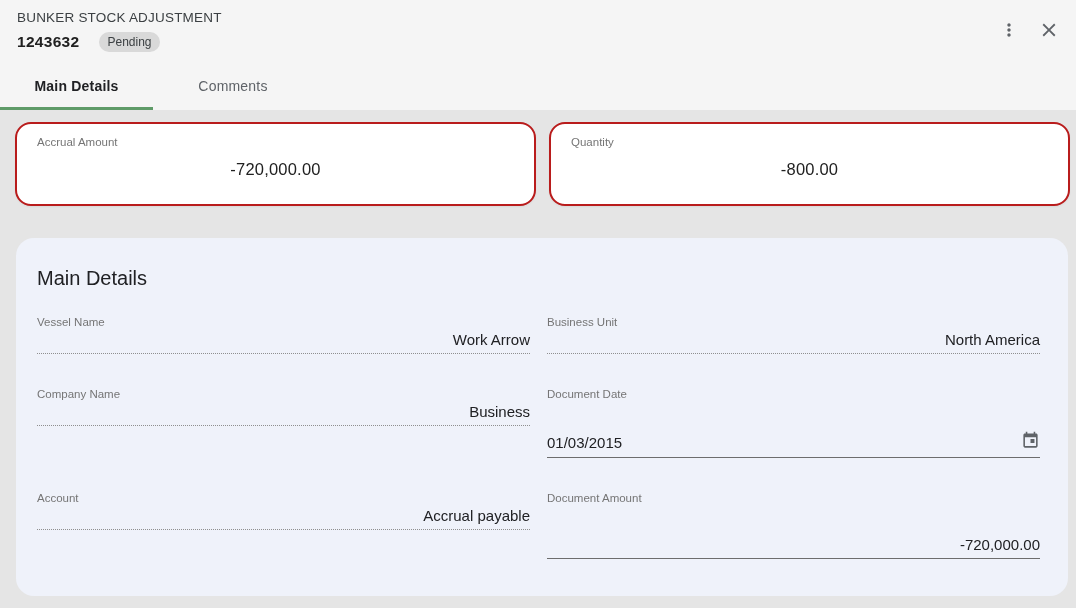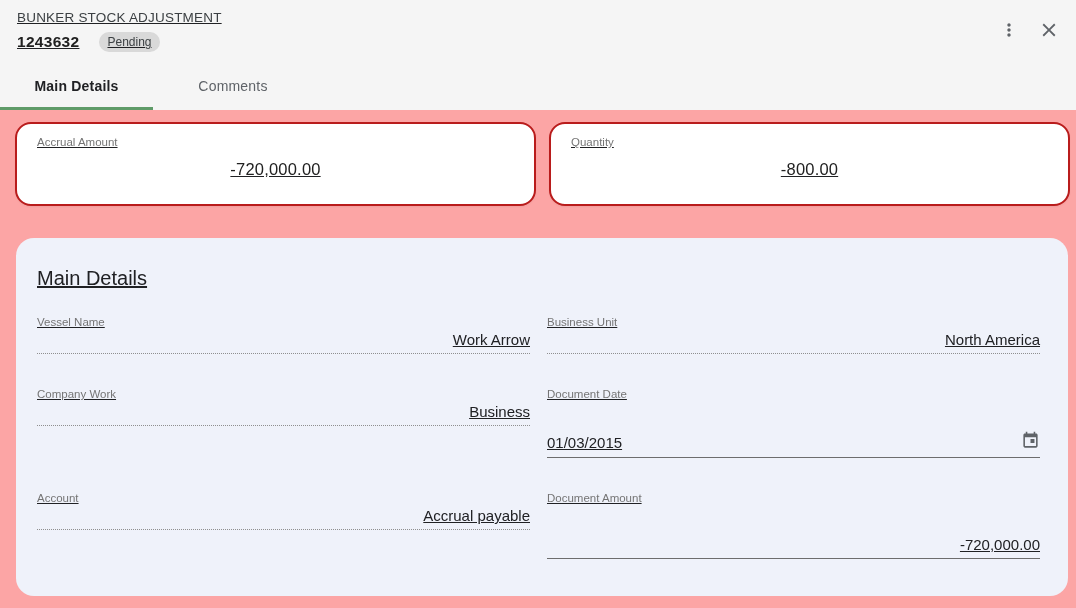--- a/index.html
+++ b/index.html
@@ -3,21 +3,21 @@
 <meta charset="utf-8">
 <style>
   * { margin: 0; padding: 0; box-sizing: border-box; }
   html, body { width: 1076px; height: 608px; }
   body {
     font-family: "Liberation Sans", "DejaVu Sans", sans-serif;
     background: #ffffff;
     color: #202124;
     overflow: hidden;
   }
-  .dialog { width: 1076px; height: 608px; background: #fca5a5; position: relative; text-decoration: underline; }
+  .dialog { width: 1076px; height: 608px; background: #e5e5e5; position: relative; }
 
   
   .header { background: #f5f5f5; height: 110px; position: relative; }
   .header-top { padding: 10px 16px 0 17px; }
   .overline {
     font-size: 13.5px; color: #3c4043; letter-spacing: 0.2px;
   }
   .id-row { display: flex; align-items: center; margin-top: 7px; gap: 20px; }
   .doc-id { font-size: 15.5px; font-weight: 700; color: #212121; letter-spacing: 0.3px; }
   .badge {
@@ -166,21 +166,21 @@
 
 
       <div class="field readonly">
         <div class="field-label">Business Unit</div>
         <div class="field-value-row">
           <span class="field-value">North America</span>
         </div>
       </div>
 
       <div class="field readonly">
-        <div class="field-label">Company Work</div>
+        <div class="field-label">Company Name</div>
         <div class="field-value-row">
           <span class="field-value">Business</span>
         </div>
       </div>
 
       <div class="field editable">
         <div class="field-label">Document Date</div>
         <div class="field-value-row">
           <input type="text" value="01/03/2015" style="">
           <button class="cal-btn">

